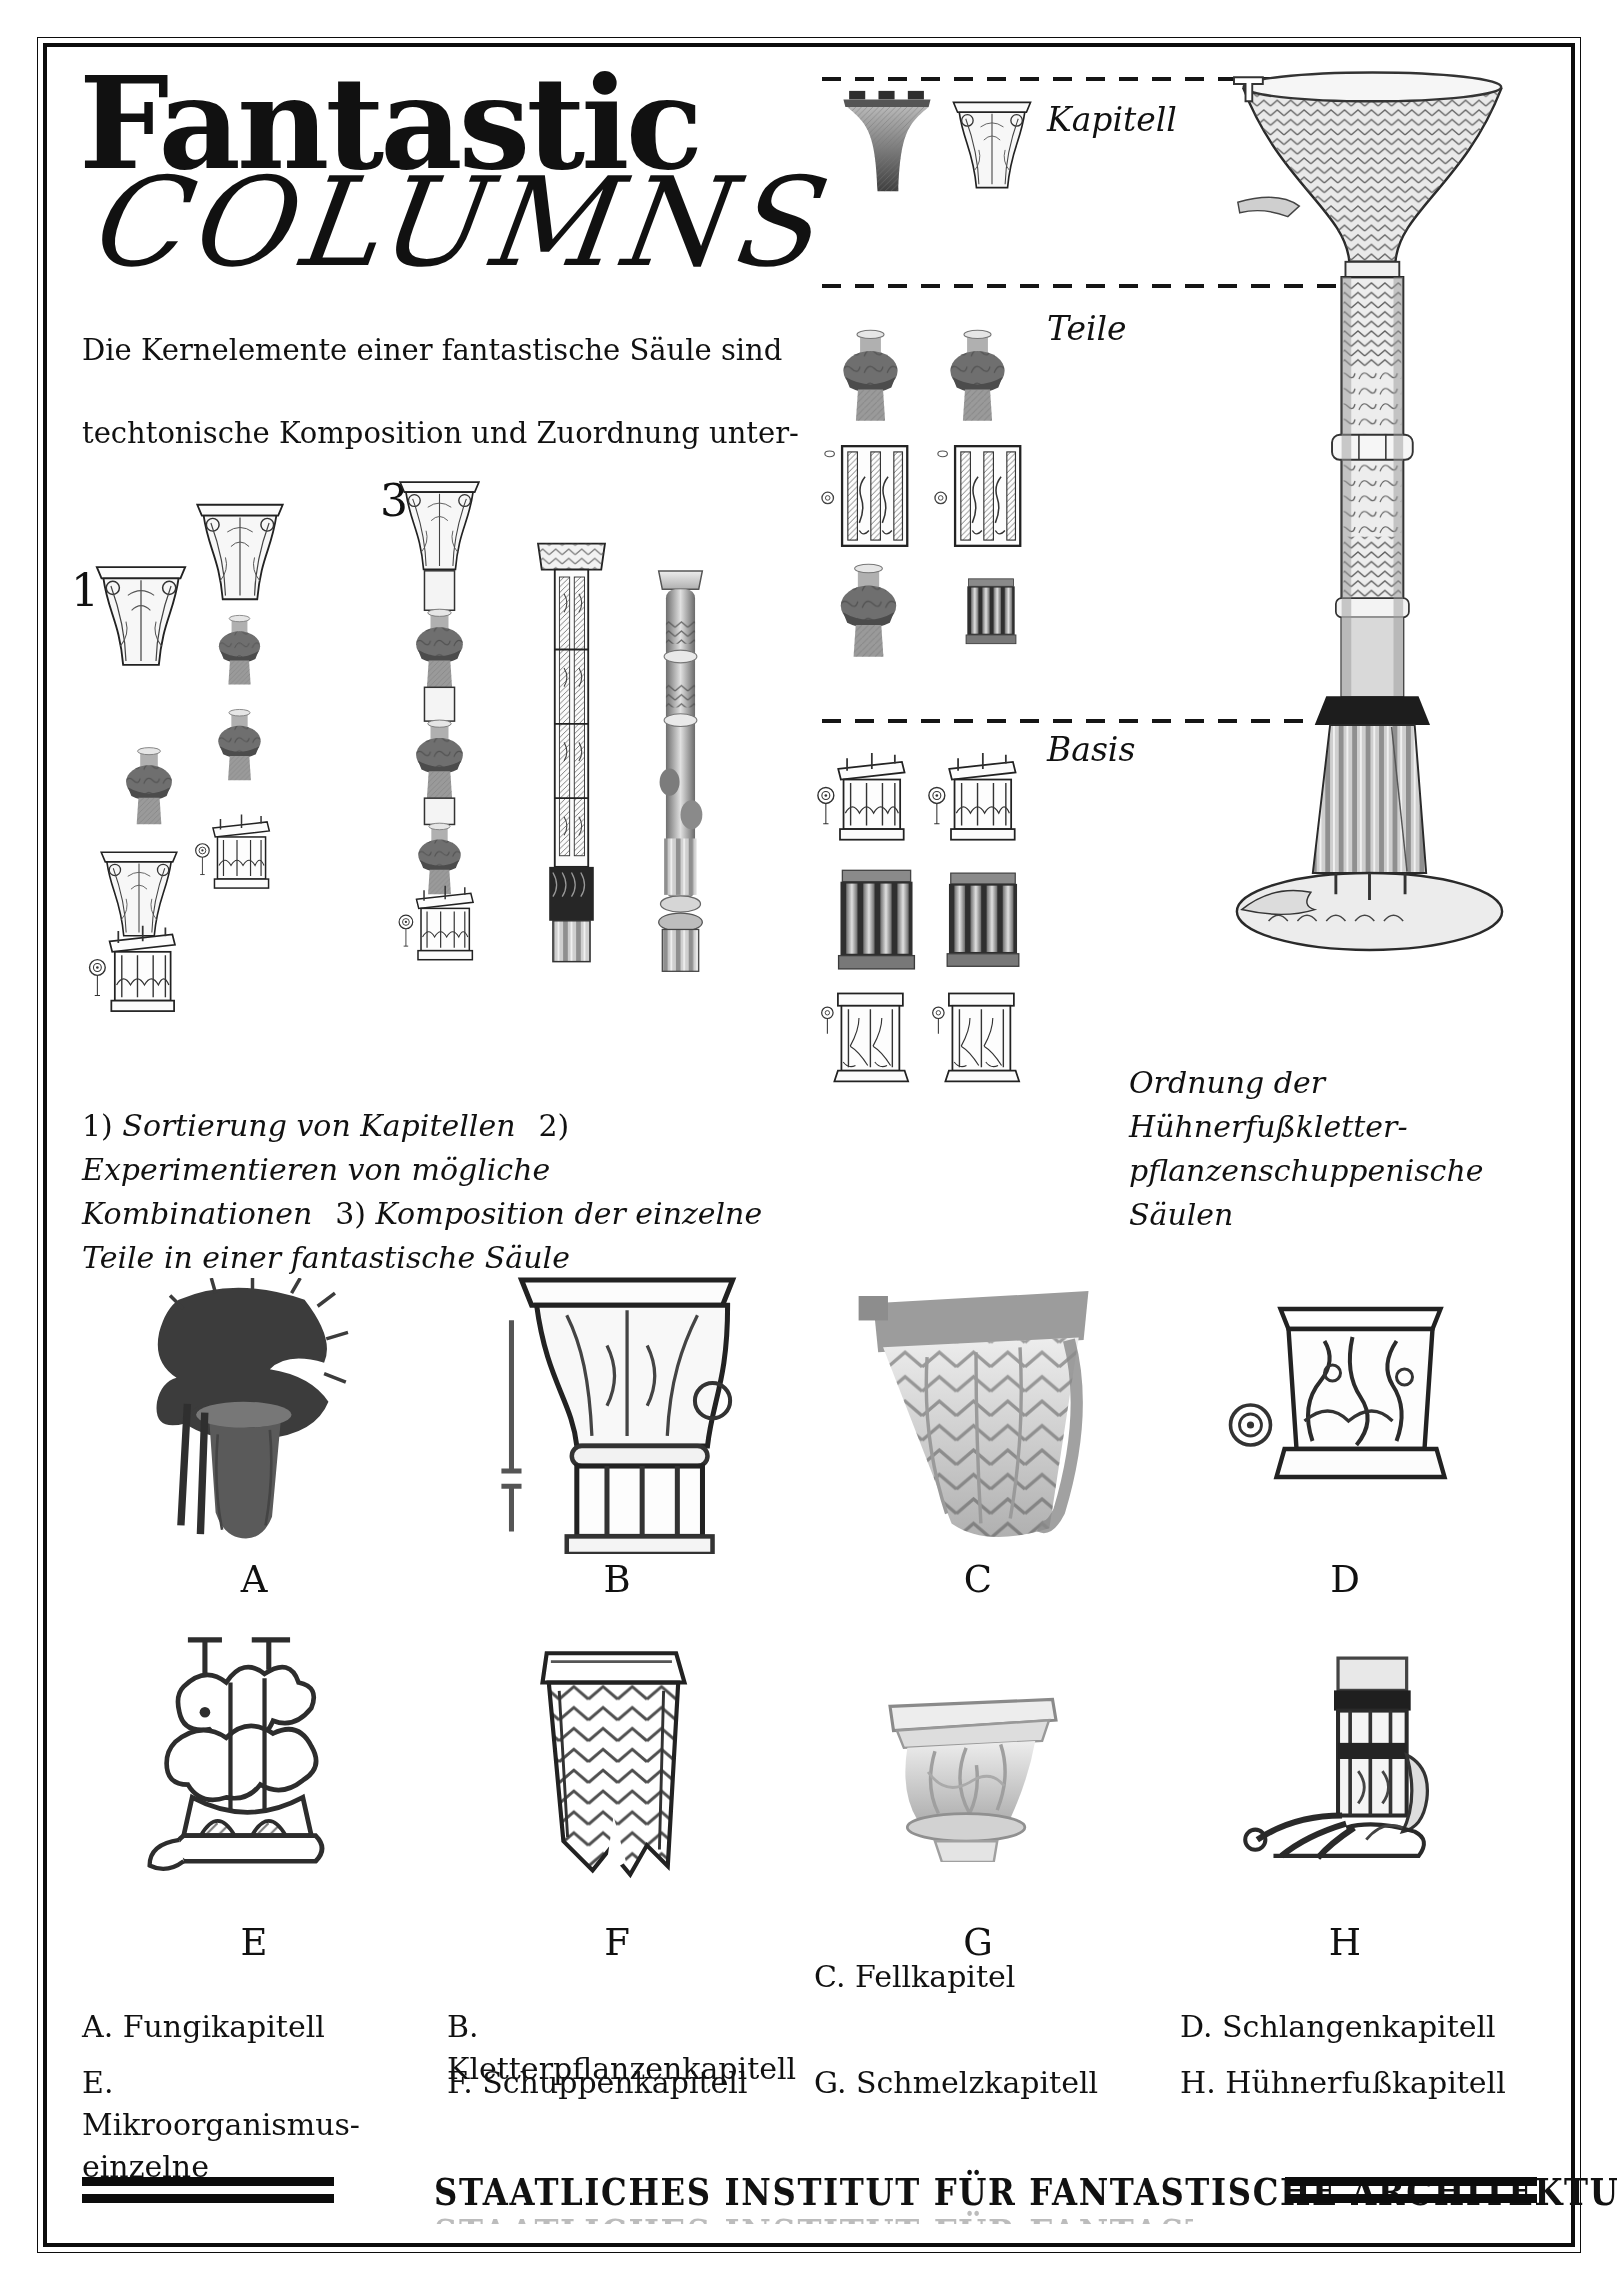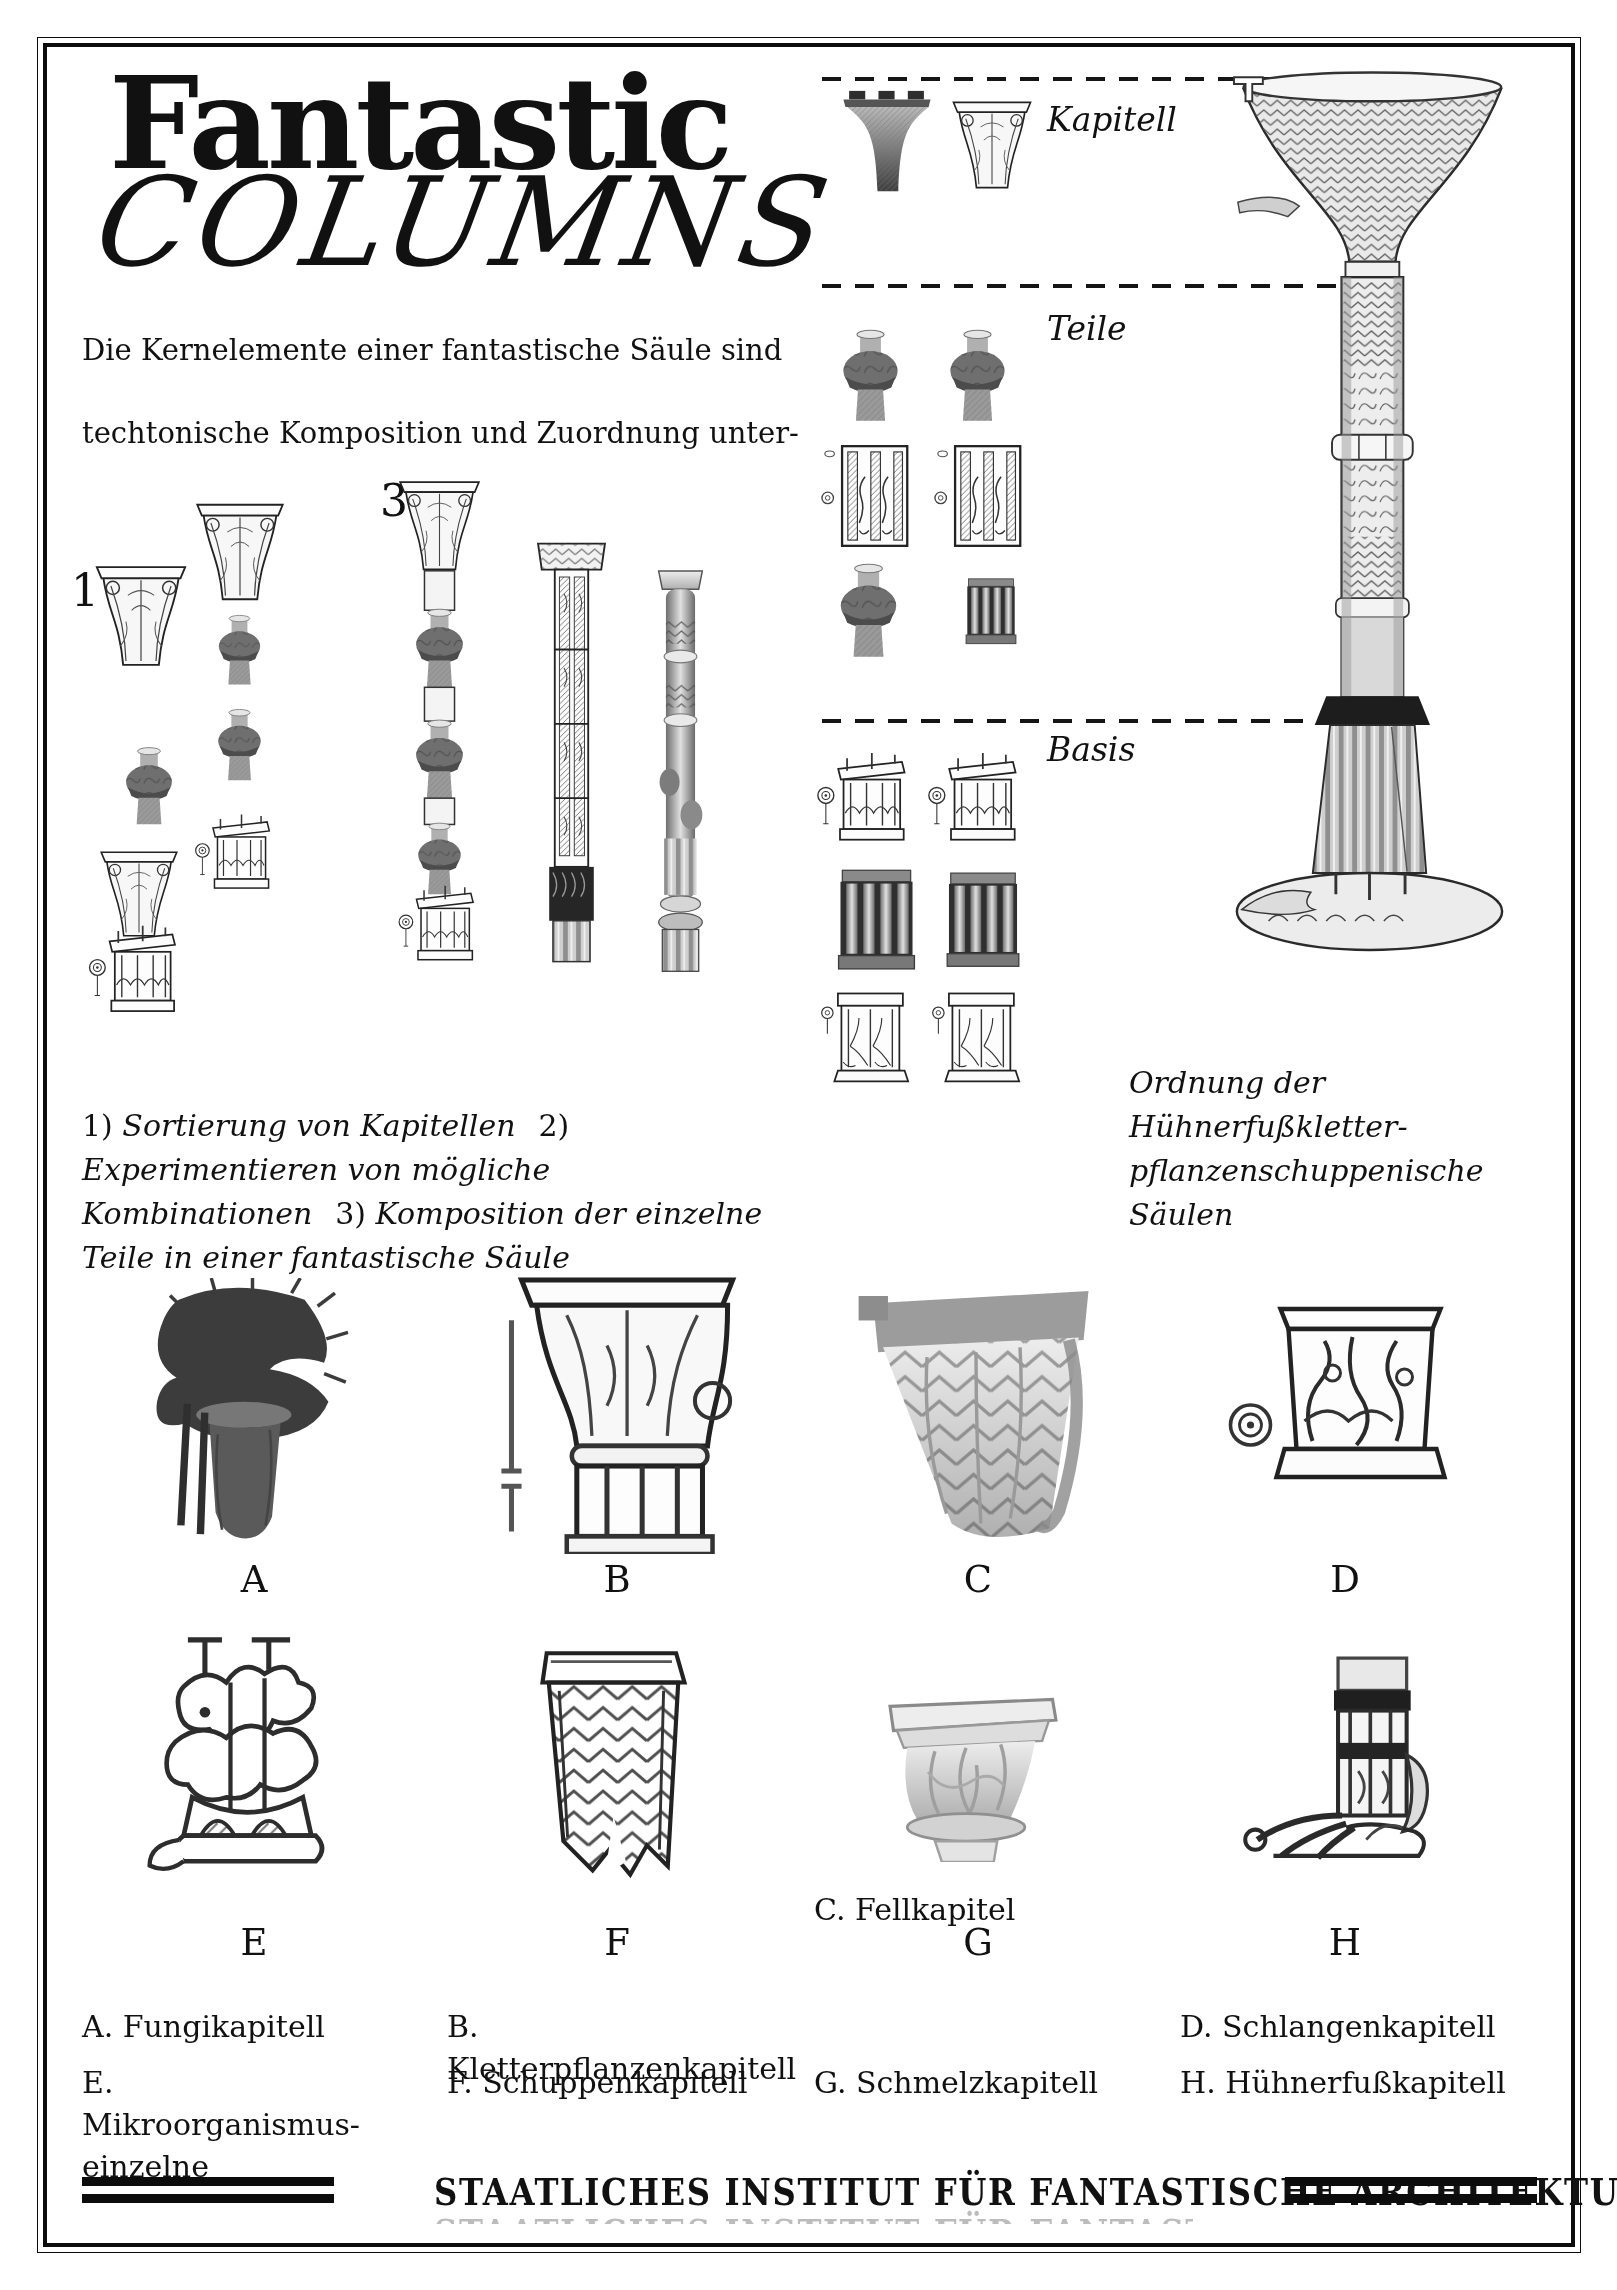--- a/index.html
+++ b/index.html
@@ -1,21 +1,21 @@
 <!DOCTYPE html>
 <html><head>
 <meta charset="utf-8">
 <style>
   html,body{margin:0;padding:0;background:#888;}
   .page{position:relative;width:1618px;height:2290px;background:#ffffff;
         font-family:"DejaVu Serif","Liberation Serif",serif;color:#111;overflow:hidden;}
   .frame-outer{position:absolute;inset:37px;border:1.9px solid #0c0c0c;}
   .frame-inner{position:absolute;inset:43px;border:4.8px solid #0c0c0c;}
   .abs{position:absolute;}
-  .title{font-weight:bold;font-size:127px;letter-spacing:-3.8px;line-height:1;margin-left:30px;}
+  .title{font-weight:bold;font-size:127px;letter-spacing:-3.8px;line-height:1;}
   .subtitle{font-style:italic;font-size:123px;letter-spacing:5.8px;line-height:1;
             transform:skewX(-10deg);transform-origin:left bottom;}
   .intro-line{font-size:29px;line-height:46px;white-space:nowrap;margin-top:37px;}
   .fig-num{font-size:44px;font-weight:500;}
   .dash{height:3.8px;background:repeating-linear-gradient(90deg,#151515 0 19px,transparent 19px 33px);}
   .anat-label{font-style:italic;font-size:33px;}
   .caption{font-style:italic;font-size:30px;line-height:44px;}
   .cap-num{font-style:normal;}
   .cap-gap{display:inline-block;width:13.4px;}
   .spec-letter{font-size:37px;text-align:center;}
@@ -446,21 +446,21 @@
   <div class="abs spec-letter" style="left:206px;top:1921px;width:96px;">E</div>
   <div class="abs spec-letter" style="left:569px;top:1921px;width:96px;">F</div>
   <div class="abs spec-letter" style="left:930px;top:1921px;width:96px;">G</div>
   <div class="abs spec-letter" style="left:1297px;top:1921px;width:96px;">H</div>
 
   <div class="abs legend-item" style="left:82px;top:2006px;width:288px;">A. Fungikapitell</div>
   <div class="abs legend-item" style="left:82px;top:2062px;width:288px;">E. Mikroorganismus-
 einzelne</div>
   <div class="abs legend-item" style="left:447px;top:2006px;width:346px;">B. Kletterpflanzenkapitell</div>
   <div class="abs legend-item" style="left:447px;top:2062px;width:346px;">F. Schuppenkapitell</div>
-  <div class="abs legend-item" style="left:814px;top:1889px;width:327px;">C. Fellkapitel</div>
+  <div class="abs legend-item" style="left:814px;top:1956px;width:327px;">C. Fellkapitel</div>
   <div class="abs legend-item" style="left:814px;top:2062px;width:327px;">G. Schmelzkapitell</div>
   <div class="abs legend-item" style="left:1180px;top:2006px;width:346px;">D. Schlangenkapitell</div>
   <div class="abs legend-item" style="left:1180px;top:2062px;width:346px;">H. Hühnerfußkapitell</div>
 
   <div class="footer-bar" style="left:82px;top:2177px;width:252px;"></div>
   <div class="footer-bar" style="left:82px;top:2194px;width:252px;"></div>
   <div class="abs footer-text" style="left:367px;top:2169px;width:893px;">STAATLICHES INSTITUT FÜR FANTASTISCHE ARCHITEKTUR</div>
   <div class="abs footer-text footer-ghost" style="left:367px;top:2210px;width:893px;">STAATLICHES INSTITUT FÜR FANTASTISCHE ARCHITEKTUR</div>
   <div class="footer-bar" style="left:1285px;top:2177px;width:252px;"></div>
   <div class="footer-bar" style="left:1285px;top:2194px;width:252px;"></div>

